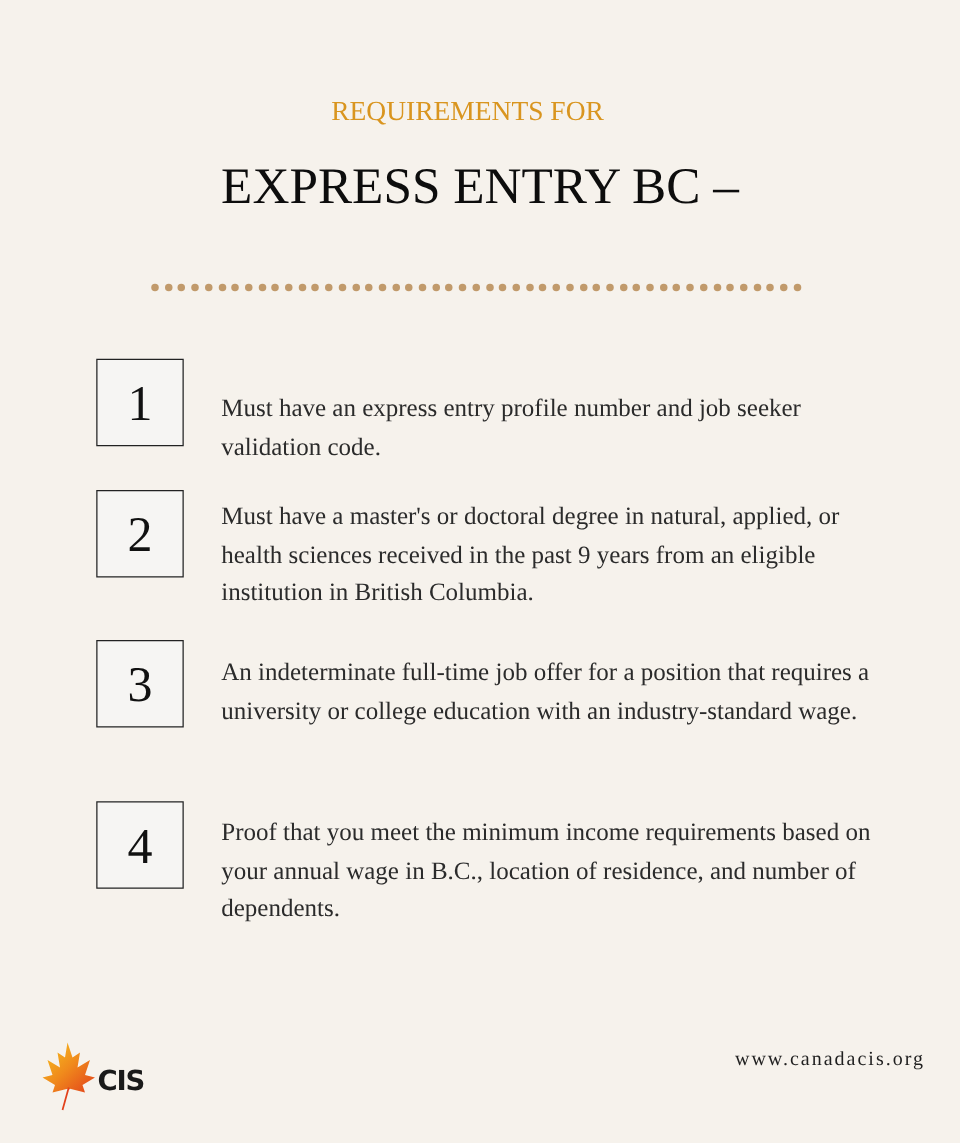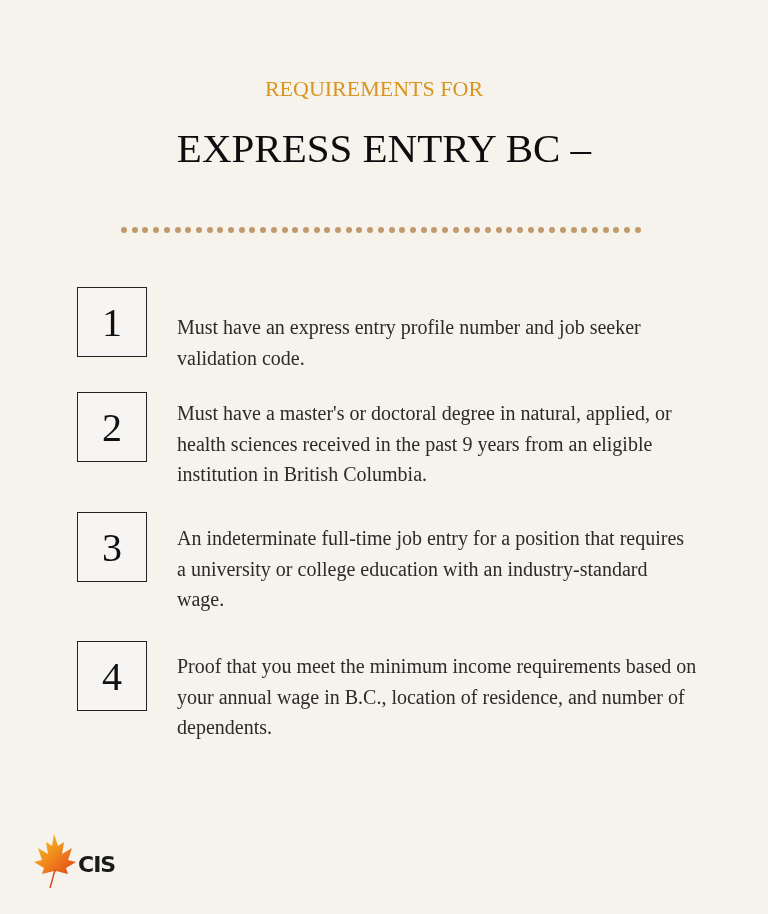--- a/index.html
+++ b/index.html
@@ -117,21 +117,21 @@
   <div class="item-text" style="top:5px">Must have an express entry profile number and job seeker validation code.</div>
 </div>
 
 <div class="item" style="top:392px">
   <div class="num-box">2</div>
   <div class="item-text" style="top:-14px">Must have a master's or doctoral degree in natural, applied, or health sciences received in the past 9 years from an eligible institution in British Columbia.</div>
 </div>
 
 <div class="item" style="top:512px">
   <div class="num-box">3</div>
-  <div class="item-text" style="top:-9px">An indeterminate full-time job entry for a position that requires a university or college education with an industry-standard wage.</div>
+  <div class="item-text" style="top:-9px">An indeterminate full-time job offer for a position that requires a university or college education with an industry-standard wage.</div>
 </div>
 
 <div class="item" style="top:641px">
   <div class="num-box">4</div>
   <div class="item-text" style="top:-10px">Proof that you meet the minimum income requirements based on your annual wage in B.C., location of residence, and number of dependents.</div>
 </div>
 
 <div class="logo">
   <svg width="90" height="60" viewBox="0 0 90 60">
     <defs>
@@ -141,13 +141,14 @@
         <stop offset="1" stop-color="#e2401b"></stop>
       </linearGradient>
     </defs>
     <path d="M26 2 L30 14 L36 10 L34 22 L44 16 L40 28 L48 30 L38 36 L40 42 L28 39 L27 40 L26 39 L14 42 L16 36 L6 30 L14 28 L10 16 L20 22 L18 10 L24 14 Z" fill="url(#lg)"></path>
     <line x1="27" y1="38" x2="22" y2="56" stroke="#e2401b" stroke-width="1.4"></line>
     <text x="50" y="40" font-family="DejaVu Sans, sans-serif" font-weight="bold" font-size="22" fill="#1a1a1a" letter-spacing="-1">CIS</text>
   </svg>
 </div>
 
 <div class="contact">
+  <div>www.canadacis.org</div>
 </div>
 
 </body></html>

